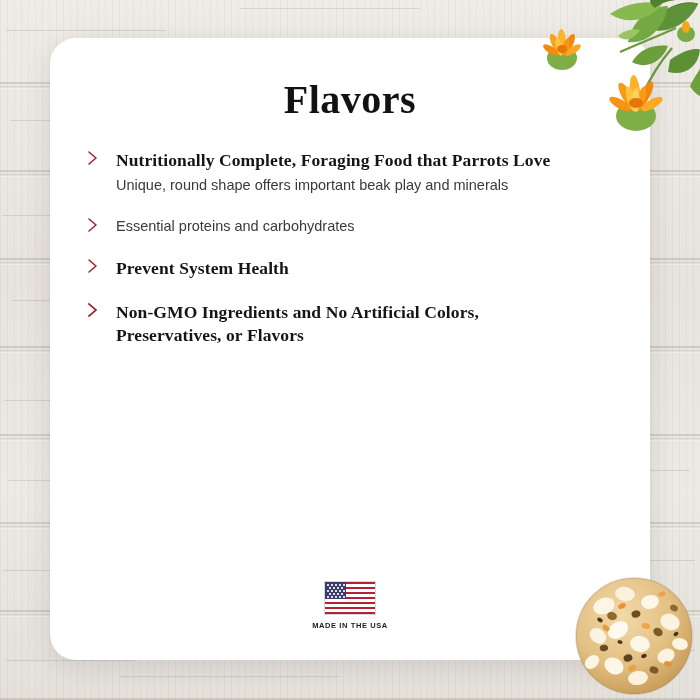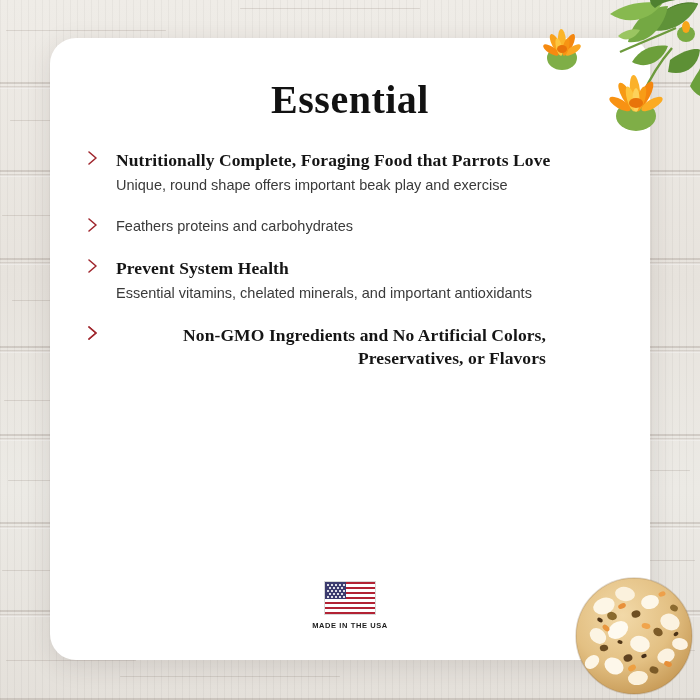--- a/index.html
+++ b/index.html
@@ -203,69 +203,68 @@
   <div class="grain" style="left:2px;  top:570px; width:160px;"></div>
   <div class="grain" style="left:6px;  top:660px; width:130px;"></div>
   <div class="grain" style="left:560px;top:470px; width:130px;"></div>
   <div class="grain" style="left:600px;top:560px; width:95px;"></div>
   <div class="grain" style="left:575px;top:650px; width:120px;"></div>
   <div class="grain" style="left:240px;top:8px;   width:180px;"></div>
   <div class="grain" style="left:120px;top:676px; width:220px;"></div>
 
   <div id="card">
 
-    <div id="title">Essential</div>
+    <div id="title">Flavors</div>
 
     <div id="benefit-list">
 
       <div class="benefit">
         <span class="chev">
           <svg width="14" height="16" viewBox="0 0 14 16">
               <path d="M3 2 L10 8 L3 14" fill="none" stroke="#a0272e" stroke-width="1.6" stroke-linecap="round" stroke-linejoin="round"></path>
             </svg>
         </span>
         <p class="b-title">Nutritionally Complete, Foraging Food that Parrots Love</p>
-        <p class="b-sub">Unique, round shape offers important beak play and exercise</p>
+        <p class="b-sub">Unique, round shape offers important beak play and minerals</p>
       </div>
 
       <div class="benefit">
         <span class="chev">
           <svg width="14" height="16" viewBox="0 0 14 16">
               <path d="M3 2 L10 8 L3 14" fill="none" stroke="#a0272e" stroke-width="1.6" stroke-linecap="round" stroke-linejoin="round"></path>
             </svg>
         </span>
-        <p class="b-sub">Feathers proteins and carbohydrates</p>
+        <p class="b-sub">Essential proteins and carbohydrates</p>
       </div>
 
       <div class="benefit">
         <span class="chev">
           <svg width="14" height="16" viewBox="0 0 14 16">
               <path d="M3 2 L10 8 L3 14" fill="none" stroke="#a0272e" stroke-width="1.6" stroke-linecap="round" stroke-linejoin="round"></path>
             </svg>
         </span>
         <p class="b-title">Prevent System Health</p>
-        <p class="b-sub">Essential vitamins, chelated minerals, and important antioxidants</p>
       </div>
 
 
       <div class="benefit">
         <span class="chev">
           <svg width="14" height="16" viewBox="0 0 14 16">
               <path d="M3 2 L10 8 L3 14" fill="none" stroke="#a0272e" stroke-width="1.6" stroke-linecap="round" stroke-linejoin="round"></path>
             </svg>
         </span>
       </div>
 
       <div class="benefit">
         <span class="chev">
           <svg width="14" height="16" viewBox="0 0 14 16">
               <path d="M3 2 L10 8 L3 14" fill="none" stroke="#a0272e" stroke-width="1.6" stroke-linecap="round" stroke-linejoin="round"></path>
             </svg>
         </span>
-        <p class="b-title" style="max-width:430px;text-align:right;">Non-GMO Ingredients and No Artificial Colors, Preservatives, or Flavors</p>
+        <p class="b-title" style="max-width:430px;">Non-GMO Ingredients and No Artificial Colors, Preservatives, or Flavors</p>
       </div>
 
     </div>
 
     <div id="flag-block">
       <div id="flag">
         <div class="stripe" style="top:0px;"></div>
         <div class="stripe" style="top:4.92px;"></div>
         <div class="stripe" style="top:9.84px;"></div>
         <div class="stripe" style="top:14.76px;"></div>

